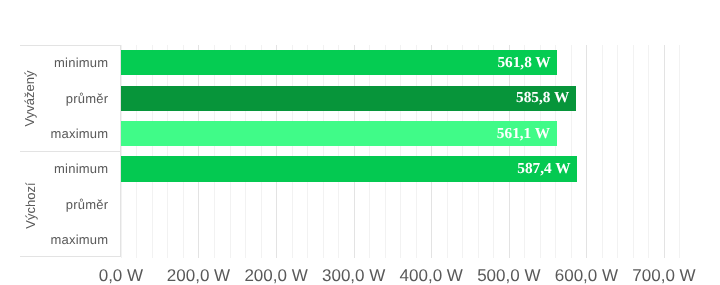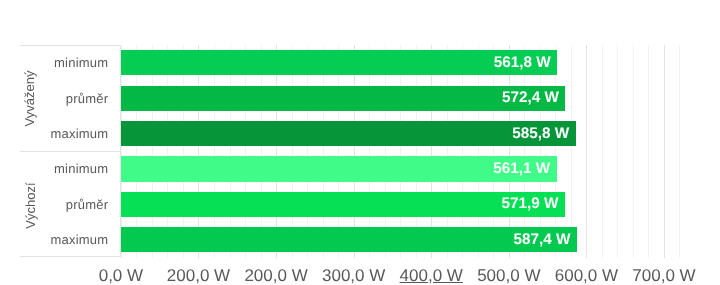--- a/index.html
+++ b/index.html
@@ -12,21 +12,21 @@
   .title{position:absolute;right:31px;top:6px;font-size:26.5px;font-weight:bold;color:#808080;
          letter-spacing:0px;white-space:nowrap;line-height:1;}
 
   
   .plot{position:absolute;left:120.9px;top:44.6px;width:558.6px;height:213px;}
   .gridline{position:absolute;top:0;bottom:0;width:1px;background:#f2f2f2;}
   .gridline.major{background:#e3e3e3;}
 
   
   .bars{position:absolute;left:121.2px;top:44.7px;width:559px;height:212.4px;}
-  .barrow{position:relative;height:35.4px;}
+  .barrow{position:relative;height:35.4px;font-family:Liberation Serif, serif;}
   .bar{position:absolute;top:5.45px;height:25.3px;left:0;}
   .barlabel{position:absolute;right:6.4px;top:50%;transform:translateY(-50%);
             color:#ffffff;font-size:15.3px;font-weight:bold;white-space:nowrap;line-height:1;}
 
   
   .ltable{position:absolute;left:20px;top:45px;width:101px;height:212px;
           border-top:1px solid #e3e3e3;border-bottom:1px solid #e3e3e3;
           border-right:1px solid #e3e3e3;box-sizing:border-box;}
   .lgroup{position:relative;height:106px;box-sizing:border-box;}
   .lgroup.first{border-bottom:1px solid #e3e3e3;}
@@ -83,37 +83,27 @@
       <div class="gridline major" style="left: 543.083px;"></div>
       <div class="gridline" style="left: 558.6px;"></div>
     </div>
   <div class="bars" id="bars">
       <div class="barrow">
         <div class="bar" style="width: 435.863px; background: rgb(5, 204, 82);">
           <div class="barlabel">561,8 W</div>
         </div>
       </div>
       <div class="barrow">
-        <div class="bar" style="width: 444.087px; background: rgb(4, 184, 70);">
-          <div class="barlabel">572,4 W</div>
-        </div>
-      </div>
-      <div class="barrow">
         <div class="bar" style="width: 454.483px; background: rgb(7, 149, 58);">
           <div class="barlabel">585,8 W</div>
         </div>
       </div>
       <div class="barrow">
         <div class="bar" style="width: 435.32px; background: rgb(64, 251, 136);">
           <div class="barlabel">561,1 W</div>
-        </div>
-      </div>
-      <div class="barrow">
-        <div class="bar" style="width: 443.699px; background: rgb(6, 224, 85);">
-          <div class="barlabel">571,9 W</div>
         </div>
       </div>
       <div class="barrow">
         <div class="bar" style="width: 455.724px; background: rgb(4, 201, 81);">
           <div class="barlabel">587,4 W</div>
         </div>
       </div>
     </div>
   <div class="ltable" id="ltable">
       <div class="lgroup first">
@@ -131,18 +121,18 @@
         <div class="rlabel" style="top: 0px;">minimum</div>
         <div class="rlabel" style="top: 35.4px;">průměr</div>
         <div class="rlabel" style="top: 70.8px;">maximum</div>
       </div>
     </div>
   <div class="xlabels" id="xlabels">
       <div class="xlab" style="left: 120.9px;">0,0 W</div>
       <div class="xlab" style="left: 198.483px;">200,0 W</div>
       <div class="xlab" style="left: 276.067px;">200,0 W</div>
       <div class="xlab" style="left: 353.65px;">300,0 W</div>
-      <div class="xlab" style="left: 431.233px; text-decoration: underline;">400,0 W</div>
+      <div class="xlab" style="left: 431.233px;">400,0 W</div>
       <div class="xlab" style="left: 508.817px;">500,0 W</div>
       <div class="xlab" style="left: 586.4px; text-align: right;">600,0 W</div>
       <div class="xlab" style="left: 663.983px;">700,0 W</div>
     </div>
 </div>
 
 </body></html>

